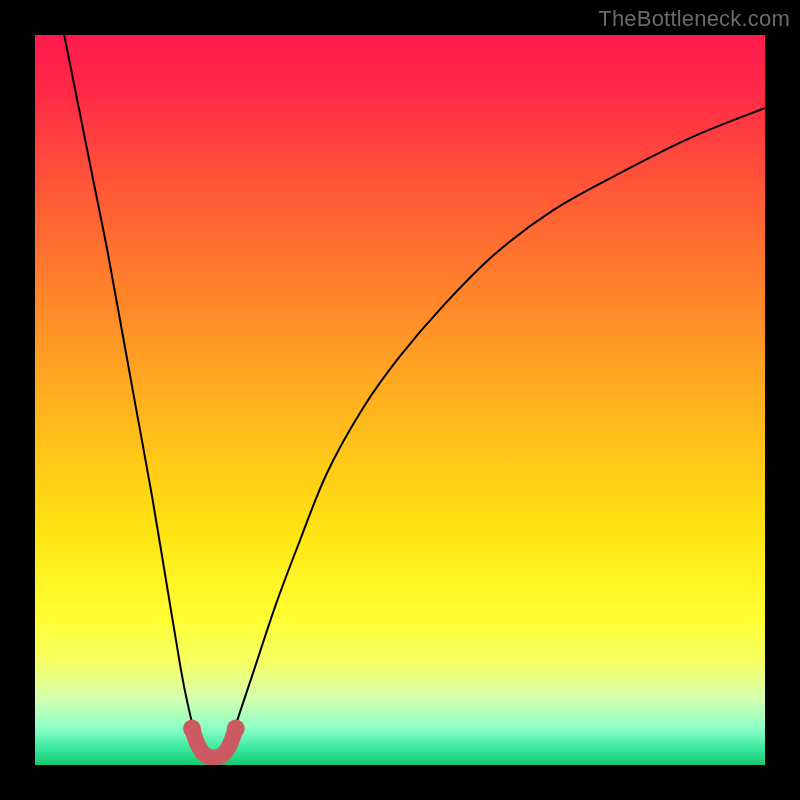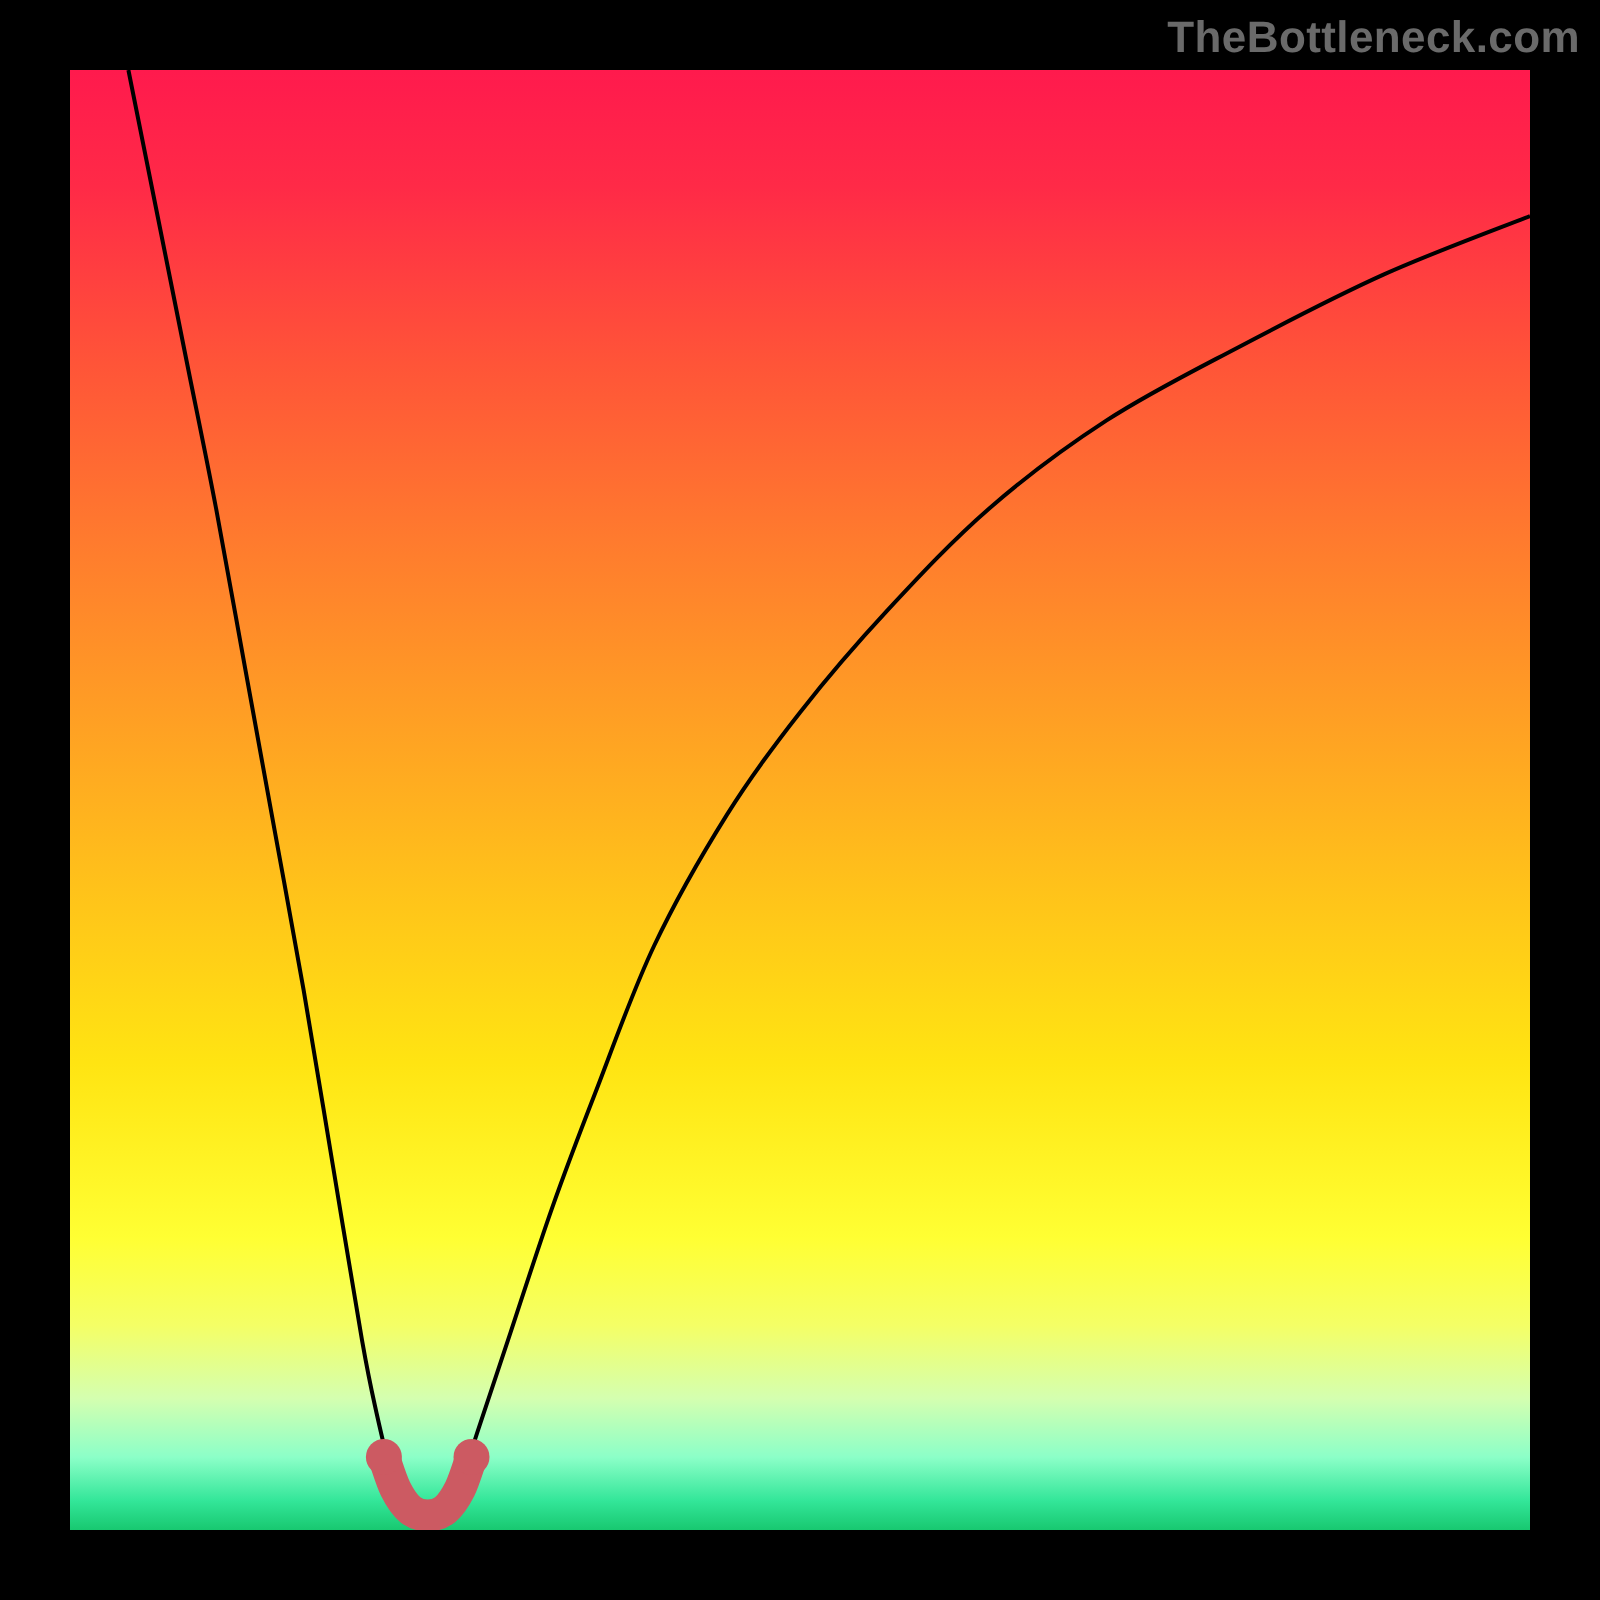--- a/index.html
+++ b/index.html
@@ -49,21 +49,20 @@
     height: 730px;
   }
   .watermark {
     position: absolute;
     top: 6px;
     right: 10px;
     color: #6a6a6a;
     font-size: 22px;
     letter-spacing: 0.2px;
     user-select: none;
-    font-weight: bold;
   }
 </style>
 </head>
 <body>
 
 <div class="frame">
 
   <div class="watermark">TheBottleneck.com</div>
 
   <div class="plot">

